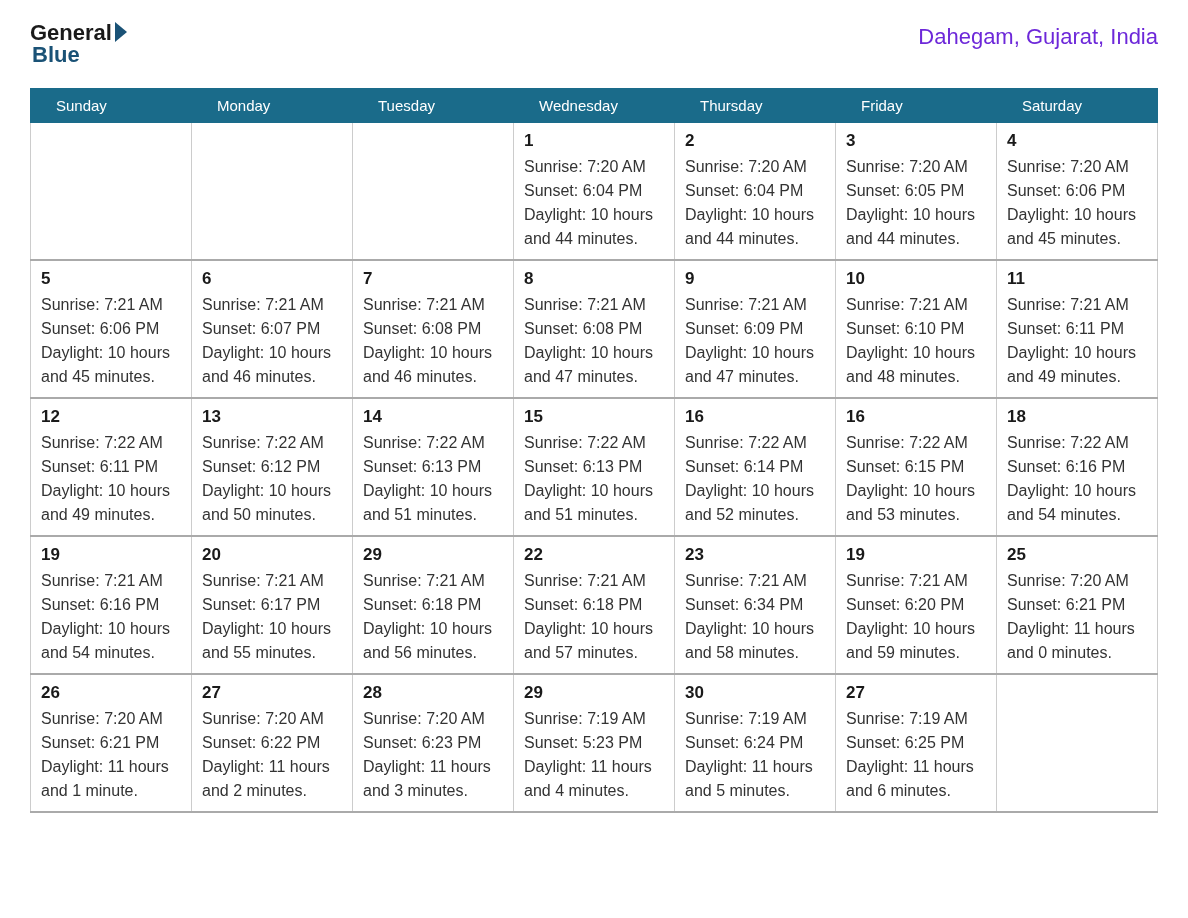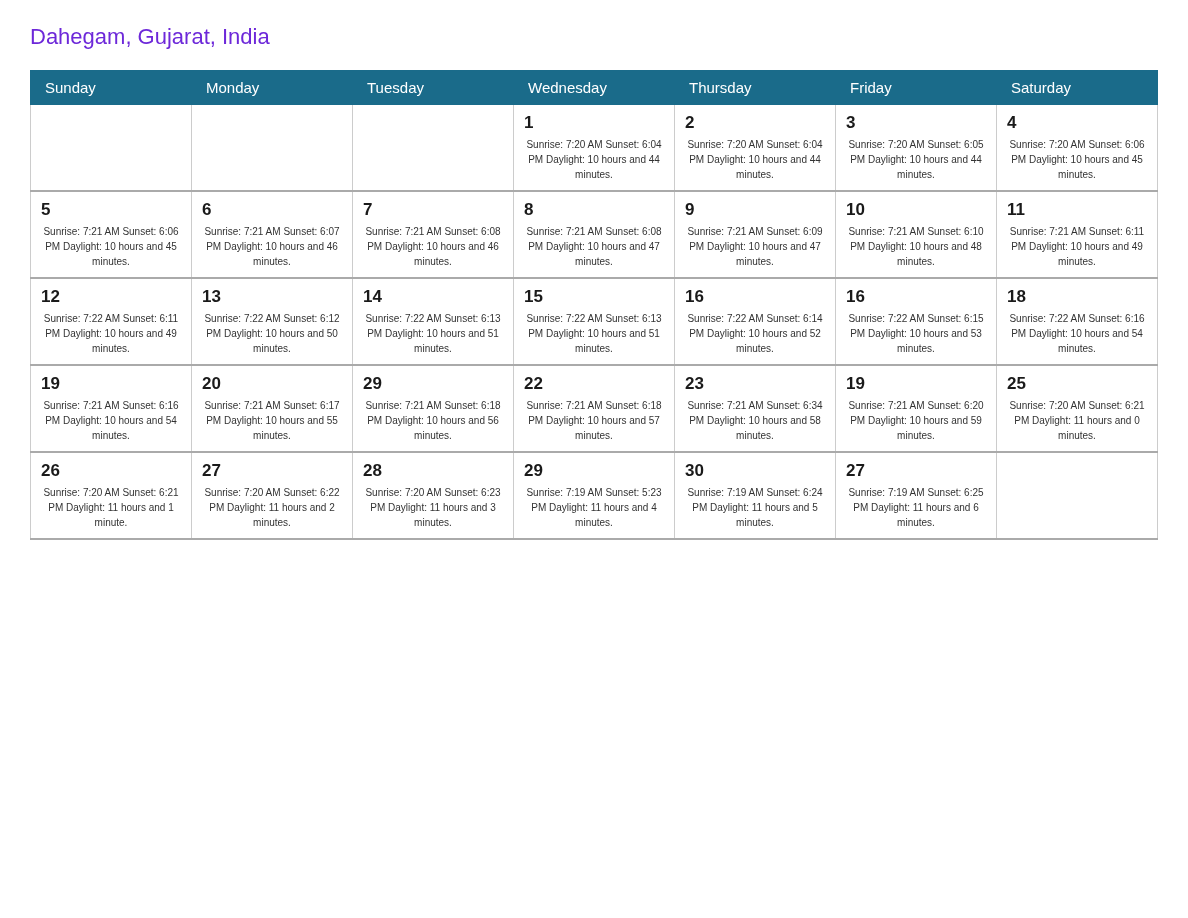--- a/index.html
+++ b/index.html
@@ -64,54 +64,60 @@
       width: 100%;
       border-collapse: collapse;
     }
     thead tr {
       background-color: #1a6b8a;
     }
     thead th {
       color: white;
       font-size: 15px;
       font-weight: normal;
-      padding: 8px 14px;
+      padding: 8px 25px;
       text-align: left;
       border: 1px solid #1a6b8a;
     }
     tbody td {
       border: 1px solid #ccc;
       vertical-align: top;
       padding: 8px 10px;
       width: 14.28%;
       min-height: 100px;
       font-size: 13px;
       color: #333;
     }
     .day-number {
       font-size: 17px;
       font-weight: bold;
       color: #1a1a1a;
       display: block;
       margin-bottom: 4px;
     }
     .day-info {
-      font-size: 10px;
+      font-size: 16px;
       color: #333;
       line-height: 1.5;
-      text-align: center;
     }
     tbody tr {
       border-bottom: 2px solid #aaa;
     }
   </style>
 </head>
 <body>
 
 <div class="header">
+  <div class="logo">
+    <div class="logo-top">
+      <span class="logo-general">General</span>
+      <div class="logo-arrow"></div>
+    </div>
+    <span class="logo-blue">Blue</span>
+  </div>
   <div class="title-section">
     <div class="subtitle">Dahegam, Gujarat, India</div>
   </div>
 </div>
 
 <table>
   <thead>
     <tr>
     <th>Sunday</th>
         <th>Monday</th>

